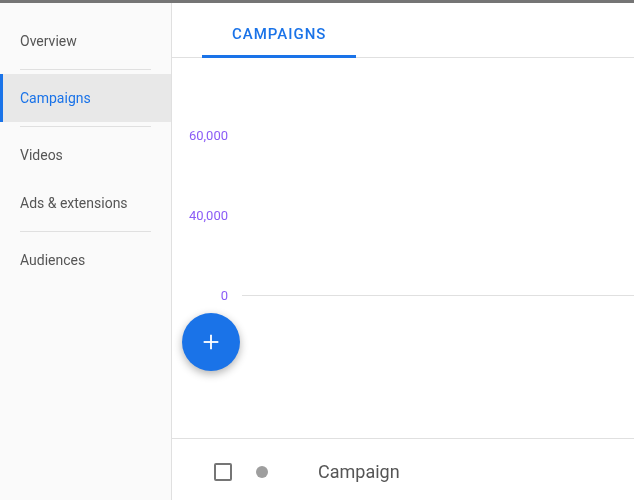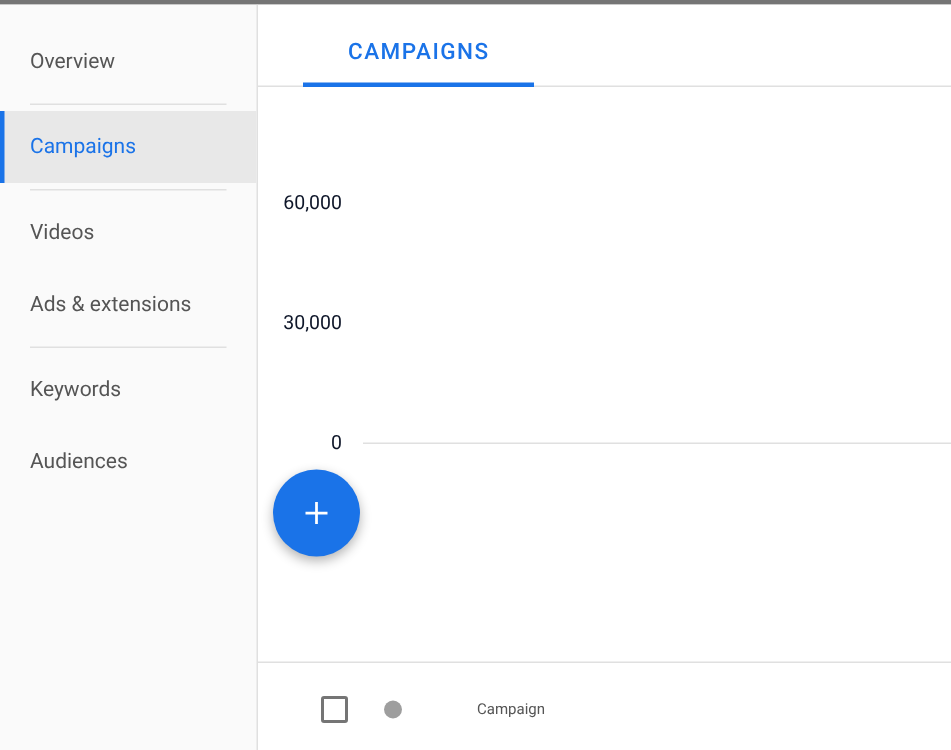--- a/index.html
+++ b/index.html
@@ -82,21 +82,21 @@
     position: absolute;
     left: 0;
     width: 100%;
     display: flex;
     align-items: center;
   }
   .ytick-label {
     width: 70px;
     text-align: right;
     font-size: 13px;
-    color: #0f172a;
+    color: #8b5cf6;
     padding-right: 14px;
   }
   .ytick-line {
     flex: 1;
     height: 1px;
     background: #e0e0e0;
   }
 
   
   .fab {
@@ -136,51 +136,50 @@
   }
   .status-dot {
     width: 12px;
     height: 12px;
     border-radius: 50%;
     background: #9e9e9e;
     margin-left: 24px;
   }
   .col-label {
     margin-left: 50px;
-    font-size: 10px;
+    font-size: 18px;
     color: #555;
   }
 </style>
 </head>
 <body>
 
 <div class="canvas">
   <div class="sidebar">
     <div class="side-item">Overview</div>
     <div class="side-sep"></div>
     <div class="side-item active">Campaigns</div>
     <div class="side-sep"></div>
     <div class="side-item">Videos</div>
     <div class="side-item">Ads &amp; extensions</div>
     <div class="side-sep"></div>
-    <div class="side-item">Keywords</div>
     <div class="side-item">Audiences</div>
   </div>
 
   <div class="main">
     <div class="tabs">
       <div class="tab active">CAMPAIGNS</div>
     </div>
 
     <div class="chart-area">
       <div class="ytick" style="top:30px;">
         <div class="ytick-label">60,000</div>
       </div>
       <div class="ytick" style="top:110px;">
-        <div class="ytick-label">30,000</div>
+        <div class="ytick-label">40,000</div>
       </div>
       <div class="ytick" style="top:190px;">
         <div class="ytick-label">0</div>
         <div class="ytick-line"></div>
       </div>
     </div>
 
     <div class="fab">
       <svg viewBox="0 0 24 24" fill="none" stroke="#fff" stroke-width="2">
         <line x1="12" y1="4" x2="12" y2="20"></line>

